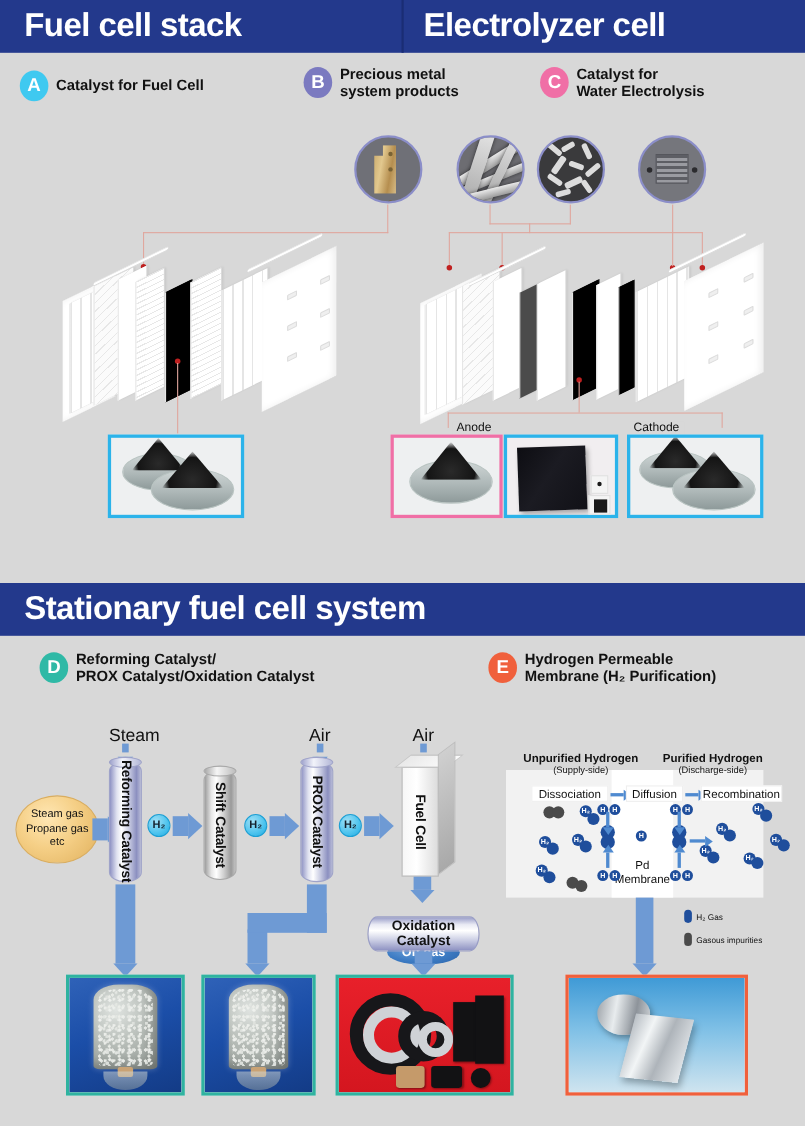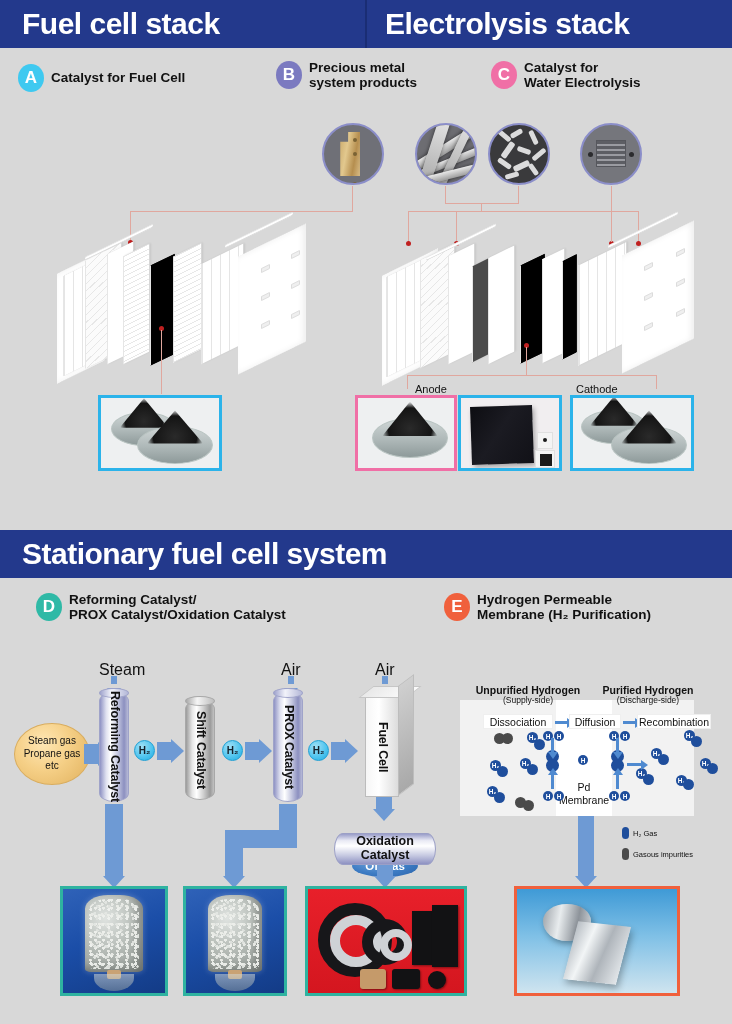--- a/index.html
+++ b/index.html
@@ -357,21 +357,21 @@
   .legdot { width:7px; height:12px; border-radius:4px; }
 </style>
 </head>
 <body>
 
 <div class="page">
 
   <div class="band" style="top:0; height:48px;">
     <div class="band-div" style="left:365px;"></div>
     <div class="band-title" style="position:absolute; left:22px; font-size:30px;">Fuel cell stack</div>
-    <div class="band-title" style="position:absolute; left:385px; font-size:30px;">Electrolysis stack</div>
+    <div class="band-title" style="position:absolute; left:385px; font-size:30px;">Electrolyzer cell</div>
   </div>
 
   <div class="key" style="left:18px; top:64px;">
     <div class="badge" style="background:#3fc9f0;">A</div>
     <div class="key-label">Catalyst for Fuel Cell</div>
   </div>
 
   <div class="key" style="left:276px; top:60px;">
     <div class="badge" style="background:#7b7ac0;">B</div>
     <div>

